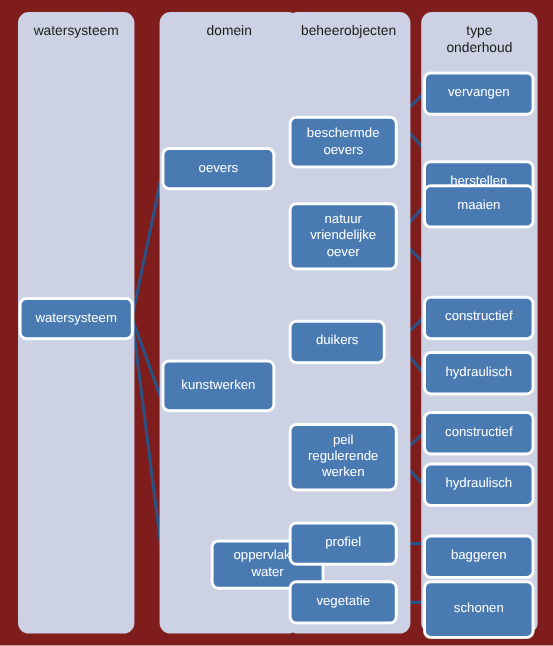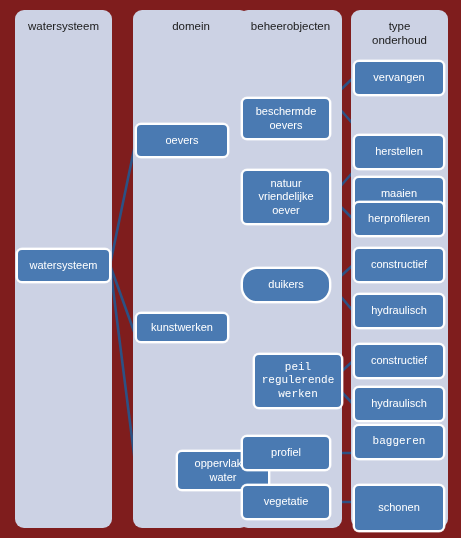--- a/index.html
+++ b/index.html
@@ -119,70 +119,67 @@
     <div class="column-header">type<br>onderhoud</div>
   </div>
 
   <div class="node" style="left:16px; top:248px; width:95px; height:35px;">
     <span>watersysteem</span>
   </div>
 
   <div class="node" style="left:135px; top:123px; width:94px; height:35px;">
     <span>oevers</span>
   </div>
-  <div class="node" style="left:135px; top:312px; width:94px; height:31px;">
+  <div class="node" style="left:135px; top:300px; width:94px; height:43px;">
     <span>kunstwerken</span>
   </div>
   <div class="node" style="left:135px; top:450px; width:94px; height:41px;margin-left:41px;">
     <span>oppervlakte<br>water</span>
   </div>
 
   <div class="node" style="left:241px; top:78px; width:90px; height:43px;margin-top:19px;">
     <span>beschermde<br>oevers</span>
   </div>
   <div class="node" style="left:241px; top:169px; width:90px; height:56px;">
     <span>natuur<br>vriendelijke<br>oever</span>
   </div>
-  <div class="node" style="left:241px; top:267px; width:90px; height:36px;border-radius:16px;">
+  <div class="node" style="left:241px; top:267px; width:80px; height:36px;">
     <span>duikers</span>
   </div>
-  <div class="node" style="left:253px; top:353px; width:90px; height:56px;font-family:Liberation Mono, monospace;">
+  <div class="node" style="left:241px; top:353px; width:90px; height:56px;">
     <span>peil<br>regulerende<br>werken</span>
   </div>
   <div class="node" style="left:241px; top:484px; width:90px; height:36px;">
     <span>vegetatie</span>
   </div>
   <div class="node" style="left:241px; top:435px; width:90px; height:36px;">
     <span>profiel</span>
   </div>
 
   <div class="node" style="left:353px; top:60px; width:92px; height:36px;">
     <span>vervangen</span>
   </div>
   <div class="node" style="left:353px; top:106px; width:92px; height:36px;margin-top:28px;">
     <span>herstellen</span>
   </div>
-  <div class="node" style="left:353px; top:154px; width:92px; height:36px;margin-top:22px;">
+  <div class="node" style="left:353px; top:154px; width:92px; height:36px;">
     <span>maaien</span>
-  </div>
-  <div class="node" style="left:353px; top:201px; width:92px; height:36px;">
-    <span>herprofileren</span>
   </div>
   <div class="node" style="left:353px; top:247px; width:92px; height:36px;">
     <span>constructief</span>
   </div>
   <div class="node" style="left:353px; top:293px; width:92px; height:36px;">
     <span>hydraulisch</span>
   </div>
   <div class="node" style="left:353px; top:343px; width:92px; height:36px;">
     <span>constructief</span>
   </div>
   <div class="node" style="left:353px; top:386px; width:92px; height:36px;">
     <span>hydraulisch</span>
   </div>
-  <div class="node" style="left:353px; top:424px; width:92px; height:36px;font-family:Liberation Mono, monospace;">
+  <div class="node" style="left:353px; top:446px; width:92px; height:36px;">
     <span>baggeren</span>
   </div>
   <div class="node" style="left:353px; top:484px; width:92px; height:48px;">
     <span>schonen</span>
   </div>
 
 </div>
 
 </body></html>

